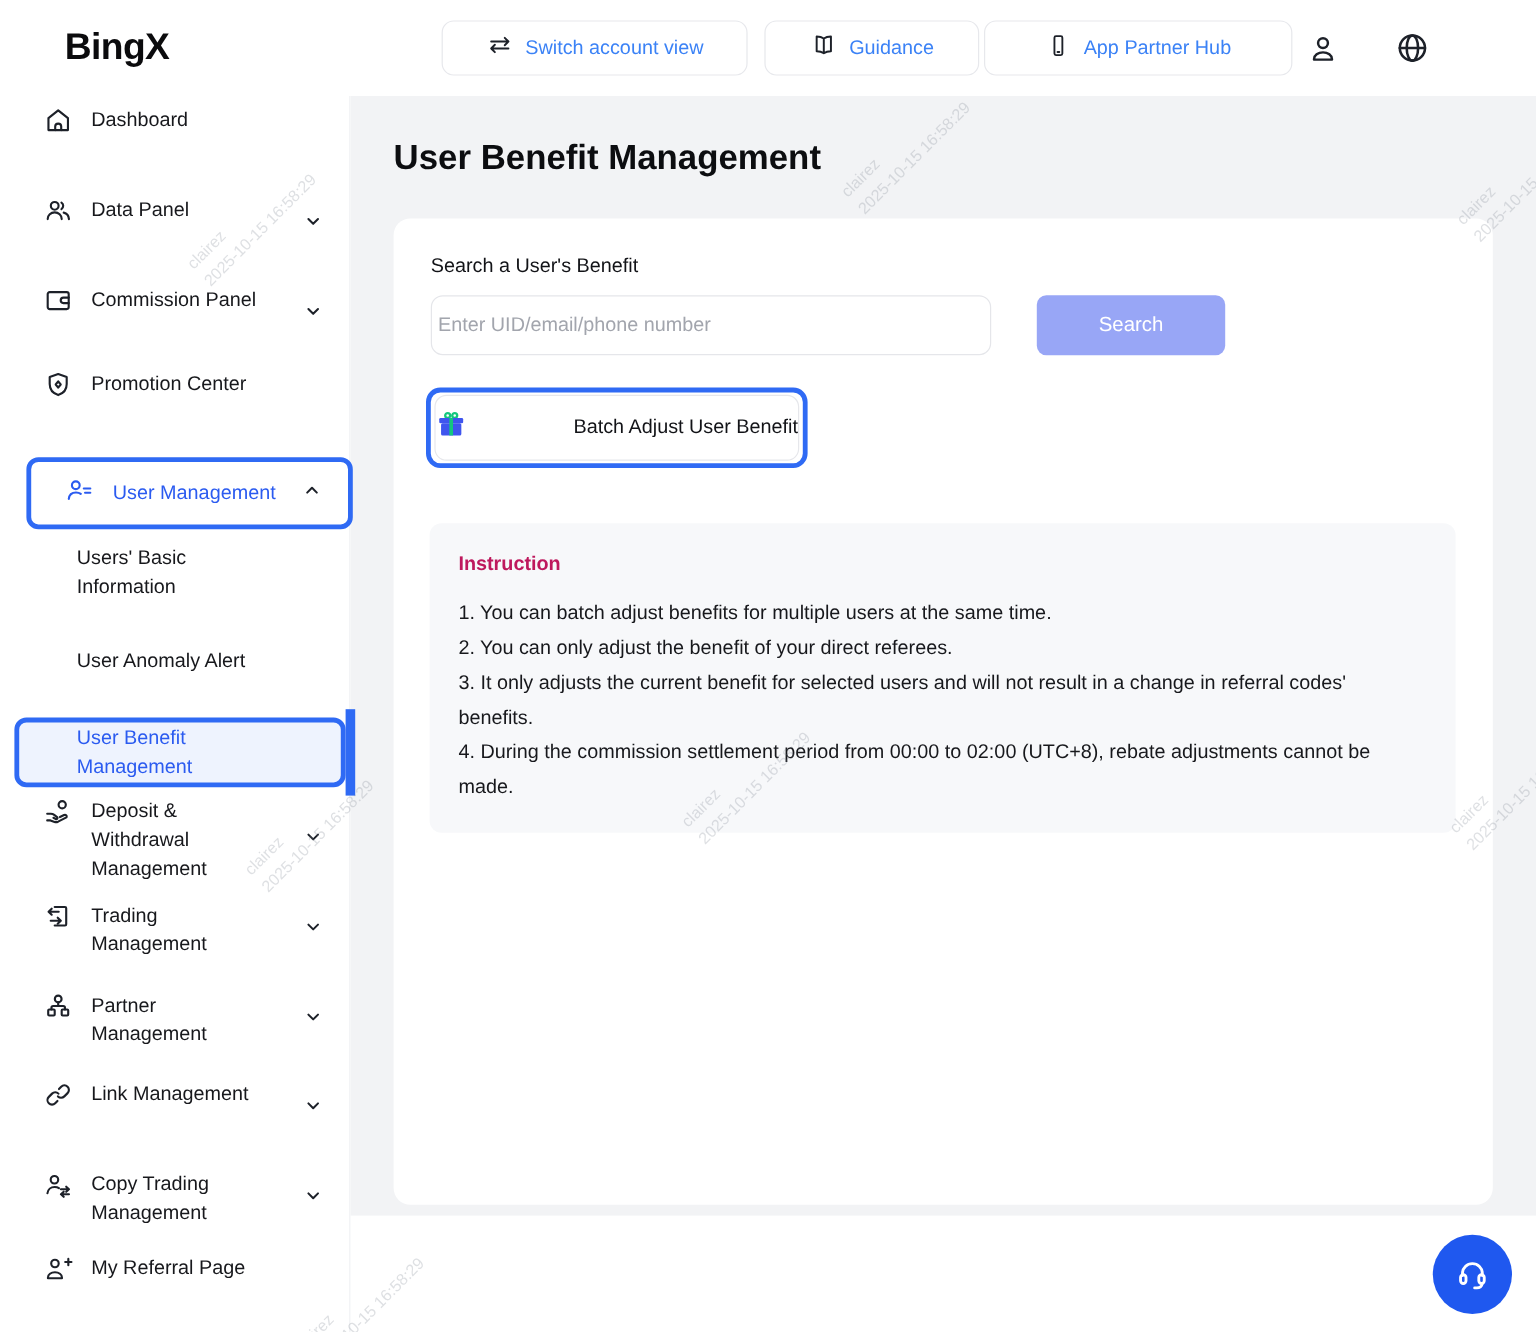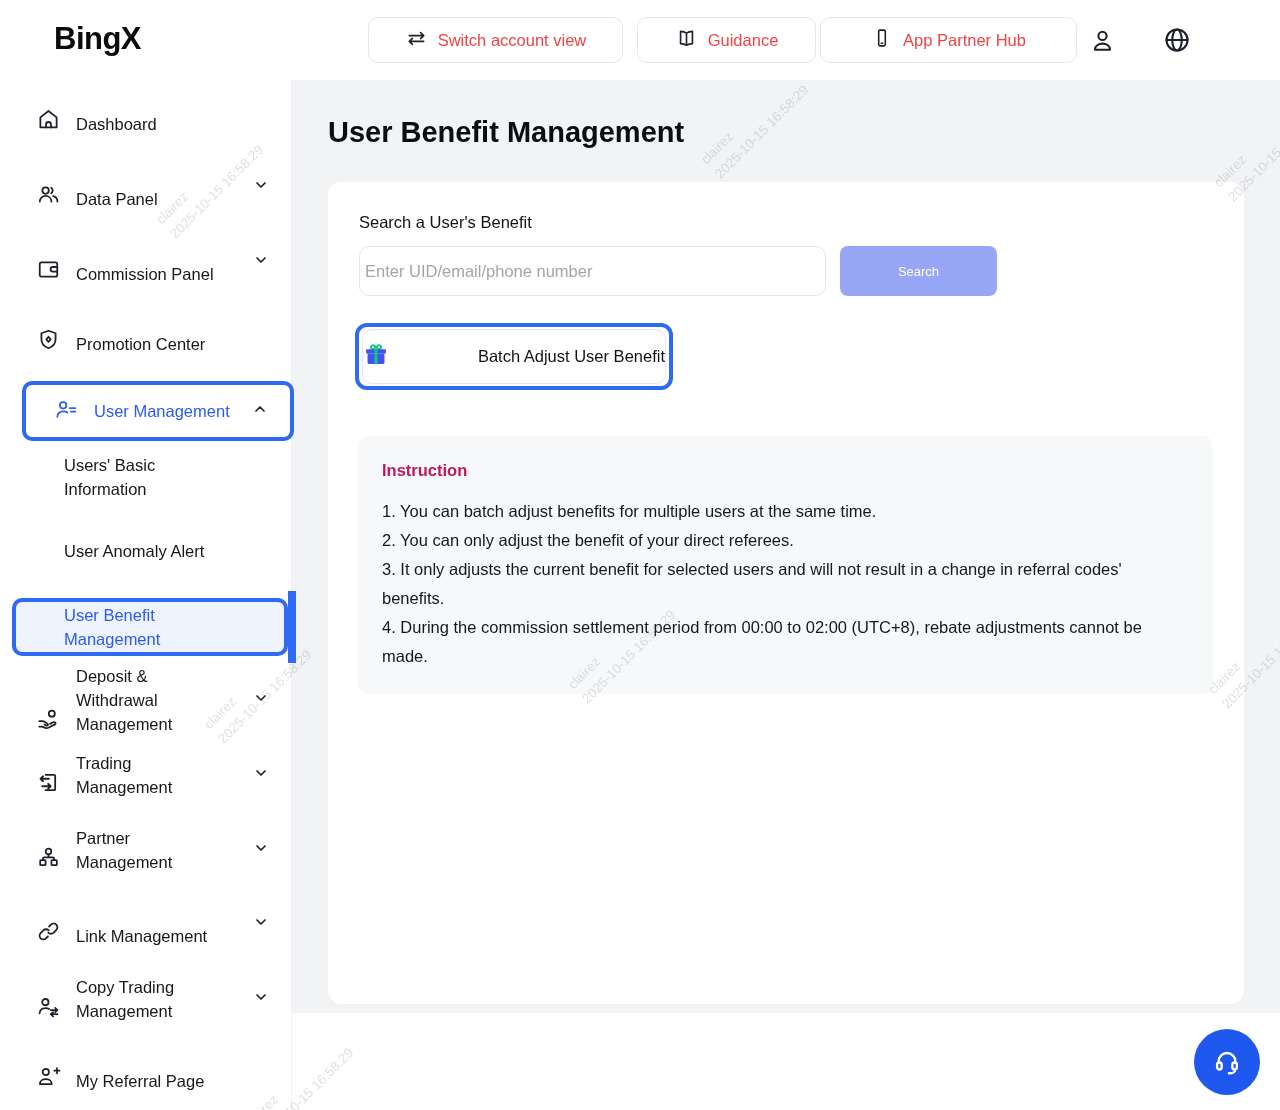--- a/index.html
+++ b/index.html
@@ -2,54 +2,54 @@
 <html><head>
 <meta charset="utf-8">
 <style>
   html,body{margin:0;padding:0}
   body{width:1280px;height:1110px;position:relative;overflow:hidden;background:#fff;
        font-family:"Liberation Sans",sans-serif;color:#17181c;}
   
   .header{position:absolute;left:0;top:0;width:1280px;height:80px;background:#fff;z-index:4}
   .logo{position:absolute;left:54px;top:21px;font-size:31px;font-weight:900;letter-spacing:-.5px;color:#0b0b0d}
   .hbtn{position:absolute;top:17px;height:46px;border:1px solid #e7e8ec;border-radius:10px;background:#fff;
-        display:flex;align-items:center;justify-content:center;gap:10px;font-size:16.5px;color:#ef4444;
+        display:flex;align-items:center;justify-content:center;gap:10px;font-size:16.5px;color:#3b82f6;
         box-sizing:border-box;cursor:pointer}
   #hbtn-switch{left:368px;width:255px}
   #hbtn-guidance{left:637px;width:179px}
   #hbtn-hub{left:820px;width:257px}
   .hicon{position:absolute;top:24px;width:32px;height:32px;display:flex;align-items:center;justify-content:center;cursor:pointer}
   #user-btn{left:1086px}
   #globe-btn{left:1161px}
   
   .sidebar{position:absolute;left:0;top:80px;width:292px;height:1030px;background:#fff;z-index:2;
            border-right:1px solid #f1f2f4;box-sizing:border-box}
-  .srow{position:absolute;left:36px;right:0;display:flex;align-items:flex-end;gap:15px;cursor:pointer}
+  .srow{position:absolute;left:36px;right:0;display:flex;align-items:flex-start;gap:15px;cursor:pointer}
   .srow .lbl{font-size:16.5px;line-height:24px;color:#17181c}
   .w-narrow{width:122px}
   .w-sub{width:134px}
   .chev{position:absolute;right:22px;top:50%;transform:translateY(-50%)}
   .sub{position:absolute;left:64px;cursor:pointer;font-size:16.5px;line-height:24px;color:#17181c}
   .um-box{position:absolute;left:22px;top:301px;width:272px;height:60px;border:4px solid #2f6af4;border-radius:10px;
           background:#fff;box-sizing:border-box;display:flex;align-items:center;gap:15px;padding-left:28px;cursor:pointer}
   .um-box .lbl{font-size:16.5px;color:#2b5bf0}
   .ubm-box{position:absolute;left:12px;top:518px;width:276px;height:58px;border:4px solid #2f6af4;border-radius:10px;
            background:#eef3fe;box-sizing:border-box;display:flex;align-items:center;padding-left:48px;cursor:pointer}
   .ubm-box .lbl{font-size:16.5px;line-height:24px;color:#2b5bf0;width:134px}
   .edge-strip{position:absolute;left:288px;top:511px;width:8px;height:72px;background:#2f6af4;z-index:3}
   
   .main-bg{position:absolute;left:292px;top:80px;width:988px;height:933px;background:#f2f3f5;z-index:1}
   .page-title{position:absolute;left:36px;top:36px;font-size:29px;font-weight:800;color:#0c0d10}
   .card{position:absolute;left:36px;top:102px;width:916px;height:822px;background:#fff;border-radius:14px}
   .search-label{position:absolute;left:31px;top:31px;font-size:16.5px;color:#121317}
   .uid-input{position:absolute;left:31px;top:64px;width:467px;height:50px;border:1px solid #e5e6ea;border-radius:10px;
              padding:0 5px;font-size:16.5px;color:#000000;box-sizing:border-box;outline:none;background:#fff}
   .uid-input::placeholder{color:#a2a5ad}
-  .search-btn{position:absolute;left:512px;top:64px;width:157px;height:50px;background:#98a6f6;border:none;
-              border-radius:8px;color:#fff;font-size:13px;cursor:pointer}
+  .search-btn{position:absolute;left:536px;top:64px;width:157px;height:50px;background:#98a6f6;border:none;
+              border-radius:8px;color:#fff;font-size:17px;cursor:pointer}
   .batch-ring{position:absolute;left:27px;top:141px;width:318px;height:67px;border:4px solid #2f6af4;border-radius:12px;
               box-sizing:border-box;display:flex;align-items:center;justify-content:center}
   .batch-btn{width:302px;height:53px;background:#fff;border:1px solid #e6e7eb;border-radius:10px;display:flex;
              align-items:center;justify-content:space-between;gap:13px;font-size:16.5px;color:#121317;cursor:pointer}
   .instruction{position:absolute;left:30px;top:254px;width:855px;height:258px;background:#f7f8fa;border-radius:10px;
                box-sizing:border-box;padding:25px 24px}
   .ins-title{font-size:16.5px;font-weight:700;color:#be185d;margin-bottom:17px}
   .ins-item{font-size:16.5px;line-height:29px;color:#17181c;width:790px}
   
   .support-btn{position:absolute;left:1194px;top:1029px;width:66px;height:66px;border-radius:50%;background:#1f58ef;

